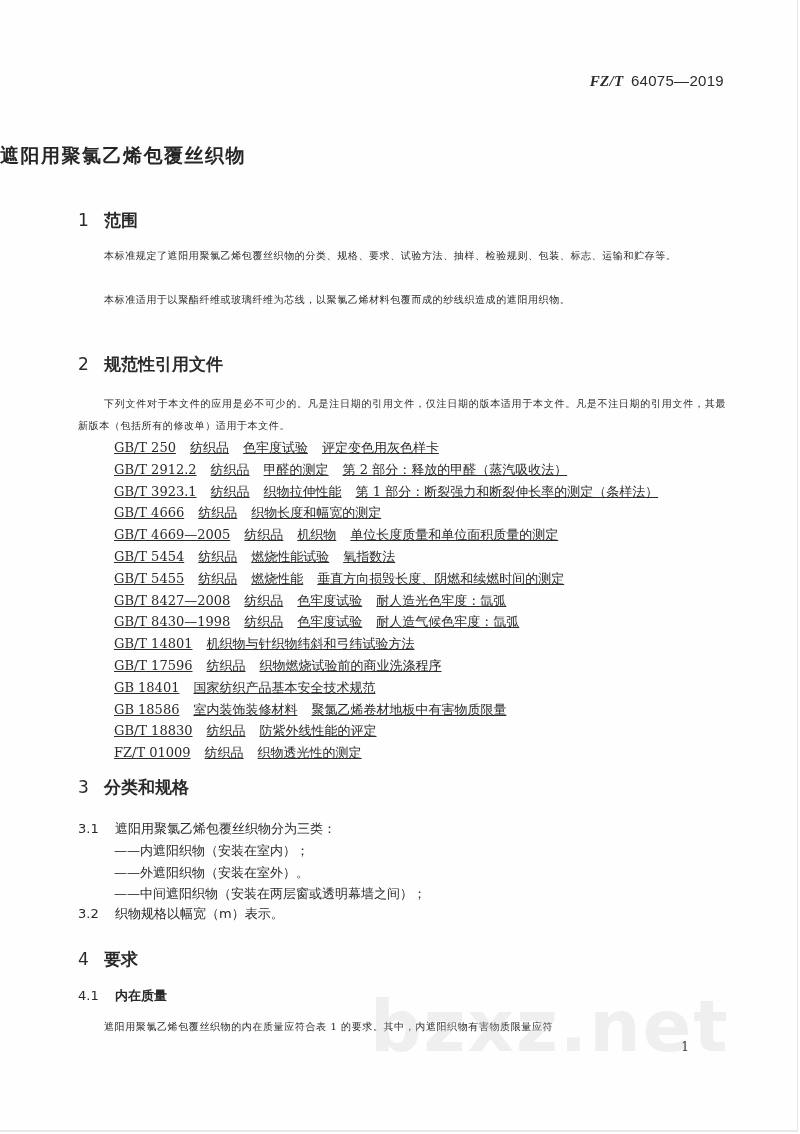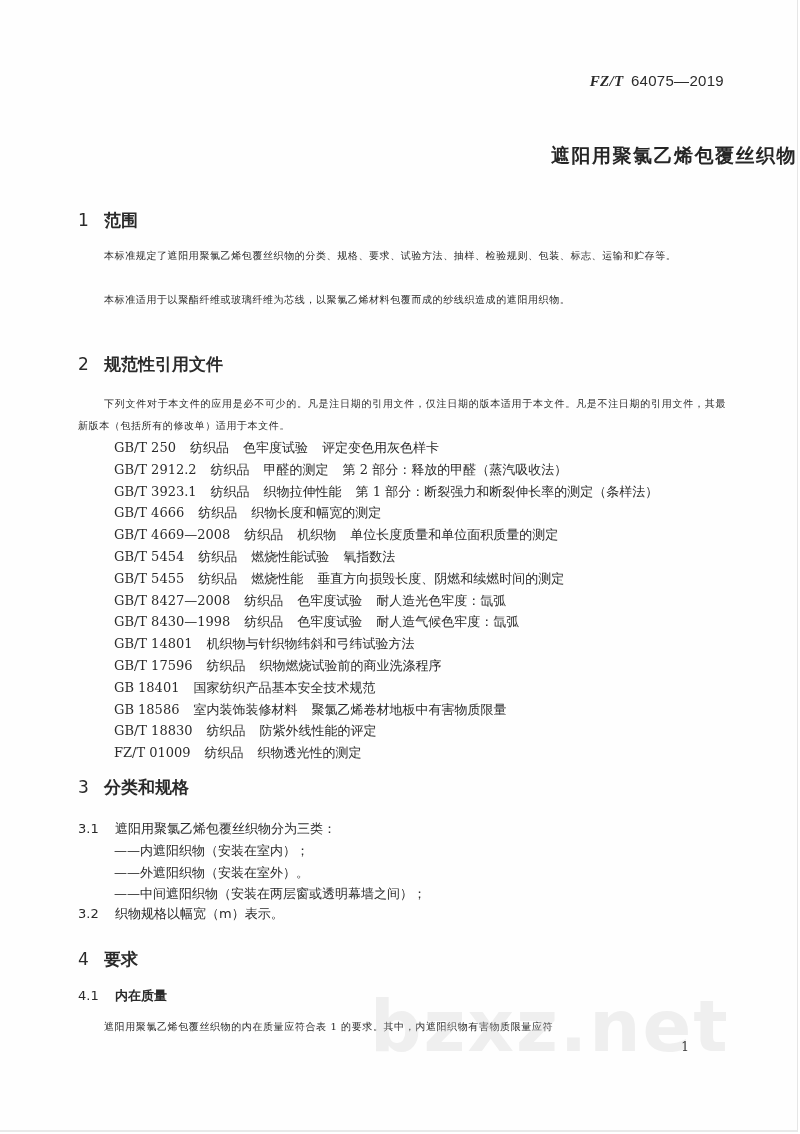--- a/index.html
+++ b/index.html
@@ -36,21 +36,21 @@
   .std-code .prefix {
     font-family: "Liberation Serif", "DejaVu Serif", serif;
     font-weight: bold;
     font-style: italic;
     margin-right: 3px;
   }
   .doc-title {
     position: absolute;
     left: 0; right: 0;
     top: 143px;
-    text-align: right;
+    text-align: left;
     font-family: Liberation Sans, sans-serif;
     font-size: 19px;
     font-weight: bold;
     letter-spacing: 1.5px;
     color: #262626;
   }
   .h1 {
     position: absolute;
     left: 78px;
     font-family: "DejaVu Sans", "Liberation Sans", sans-serif;
@@ -79,20 +79,21 @@
     color: #2a2a2a;
     letter-spacing: 0.6px;
   }
   .ref-list {
     position: absolute;
     left: 114px;
     top: 437px;
     font-size: 13px;
     line-height: 21.8px;
     color: #2b2b2b;
+    text-decoration: underline;
   }
   .ref-item { white-space: nowrap; }
   .ref-item .code { margin-right: 14px; }
   .ref-item .part { margin-right: 14px; }
   .dash-list {
     position: absolute;
     left: 114px;
     top: 840px;
     font-size: 13px;
     line-height: 21.5px;
@@ -140,21 +141,21 @@
   <div class="h1" style="top:353px;">
     <span class="num">2</span><span>规范性引用文件</span>
   </div>
   <div class="para" style="top:393px;">下列文件对于本文件的应用是必不可少的。凡是注日期的引用文件，仅注日期的版本适用于本文件。凡是不注日期的引用文件，其最新版本（包括所有的修改单）适用于本文件。</div>
 
   <div class="ref-list">
     <div class="ref-item"><span class="code">GB/T 250</span><span class="part">纺织品</span><span class="part">色牢度试验</span><span>评定变色用灰色样卡</span></div>
     <div class="ref-item"><span class="code">GB/T 2912.2</span><span class="part">纺织品</span><span class="part">甲醛的测定</span><span>第 2 部分：释放的甲醛（蒸汽吸收法）</span></div>
     <div class="ref-item"><span class="code">GB/T 3923.1</span><span class="part">纺织品</span><span class="part">织物拉伸性能</span><span>第 1 部分：断裂强力和断裂伸长率的测定（条样法）</span></div>
     <div class="ref-item"><span class="code">GB/T 4666</span><span class="part">纺织品</span><span>织物长度和幅宽的测定</span></div>
-    <div class="ref-item"><span class="code">GB/T 4669—2008</span><span class="part">纺织品</span><span class="part">机织物</span><span>单位长度质量和单位面积质量的测定</span></div>
+    <div class="ref-item"><span class="code">GB/T 4669—2005</span><span class="part">纺织品</span><span class="part">机织物</span><span>单位长度质量和单位面积质量的测定</span></div>
     <div class="ref-item"><span class="code">GB/T 5454</span><span class="part">纺织品</span><span class="part">燃烧性能试验</span><span>氧指数法</span></div>
     <div class="ref-item"><span class="code">GB/T 5455</span><span class="part">纺织品</span><span class="part">燃烧性能</span><span>垂直方向损毁长度、阴燃和续燃时间的测定</span></div>
     <div class="ref-item"><span class="code">GB/T 8427—2008</span><span class="part">纺织品</span><span class="part">色牢度试验</span><span>耐人造光色牢度：氙弧</span></div>
     <div class="ref-item"><span class="code">GB/T 8430—1998</span><span class="part">纺织品</span><span class="part">色牢度试验</span><span>耐人造气候色牢度：氙弧</span></div>
     <div class="ref-item"><span class="code">GB/T 14801</span><span>机织物与针织物纬斜和弓纬试验方法</span></div>
     <div class="ref-item"><span class="code">GB/T 17596</span><span class="part">纺织品</span><span>织物燃烧试验前的商业洗涤程序</span></div>
     <div class="ref-item"><span class="code">GB 18401</span><span>国家纺织产品基本安全技术规范</span></div>
     <div class="ref-item"><span class="code">GB 18586</span><span class="part">室内装饰装修材料</span><span>聚氯乙烯卷材地板中有害物质限量</span></div>
     <div class="ref-item"><span class="code">GB/T 18830</span><span class="part">纺织品</span><span>防紫外线性能的评定</span></div>
     <div class="ref-item"><span class="code">FZ/T 01009</span><span class="part">纺织品</span><span>织物透光性的测定</span></div>

